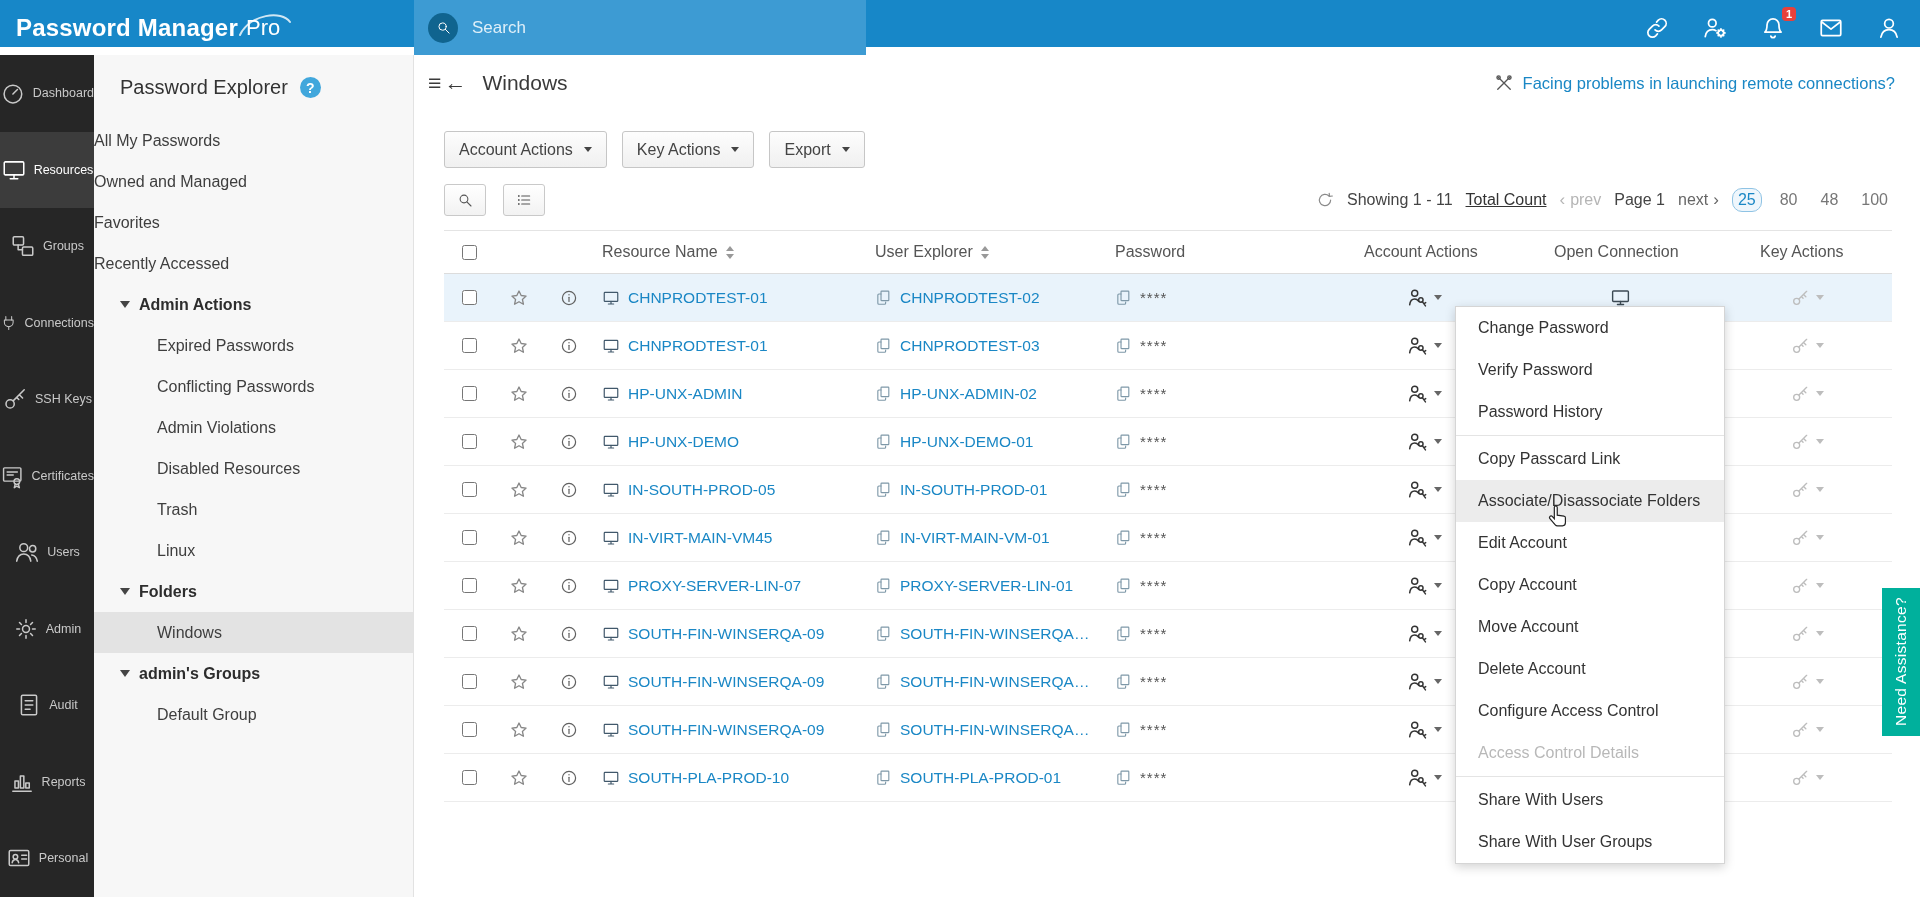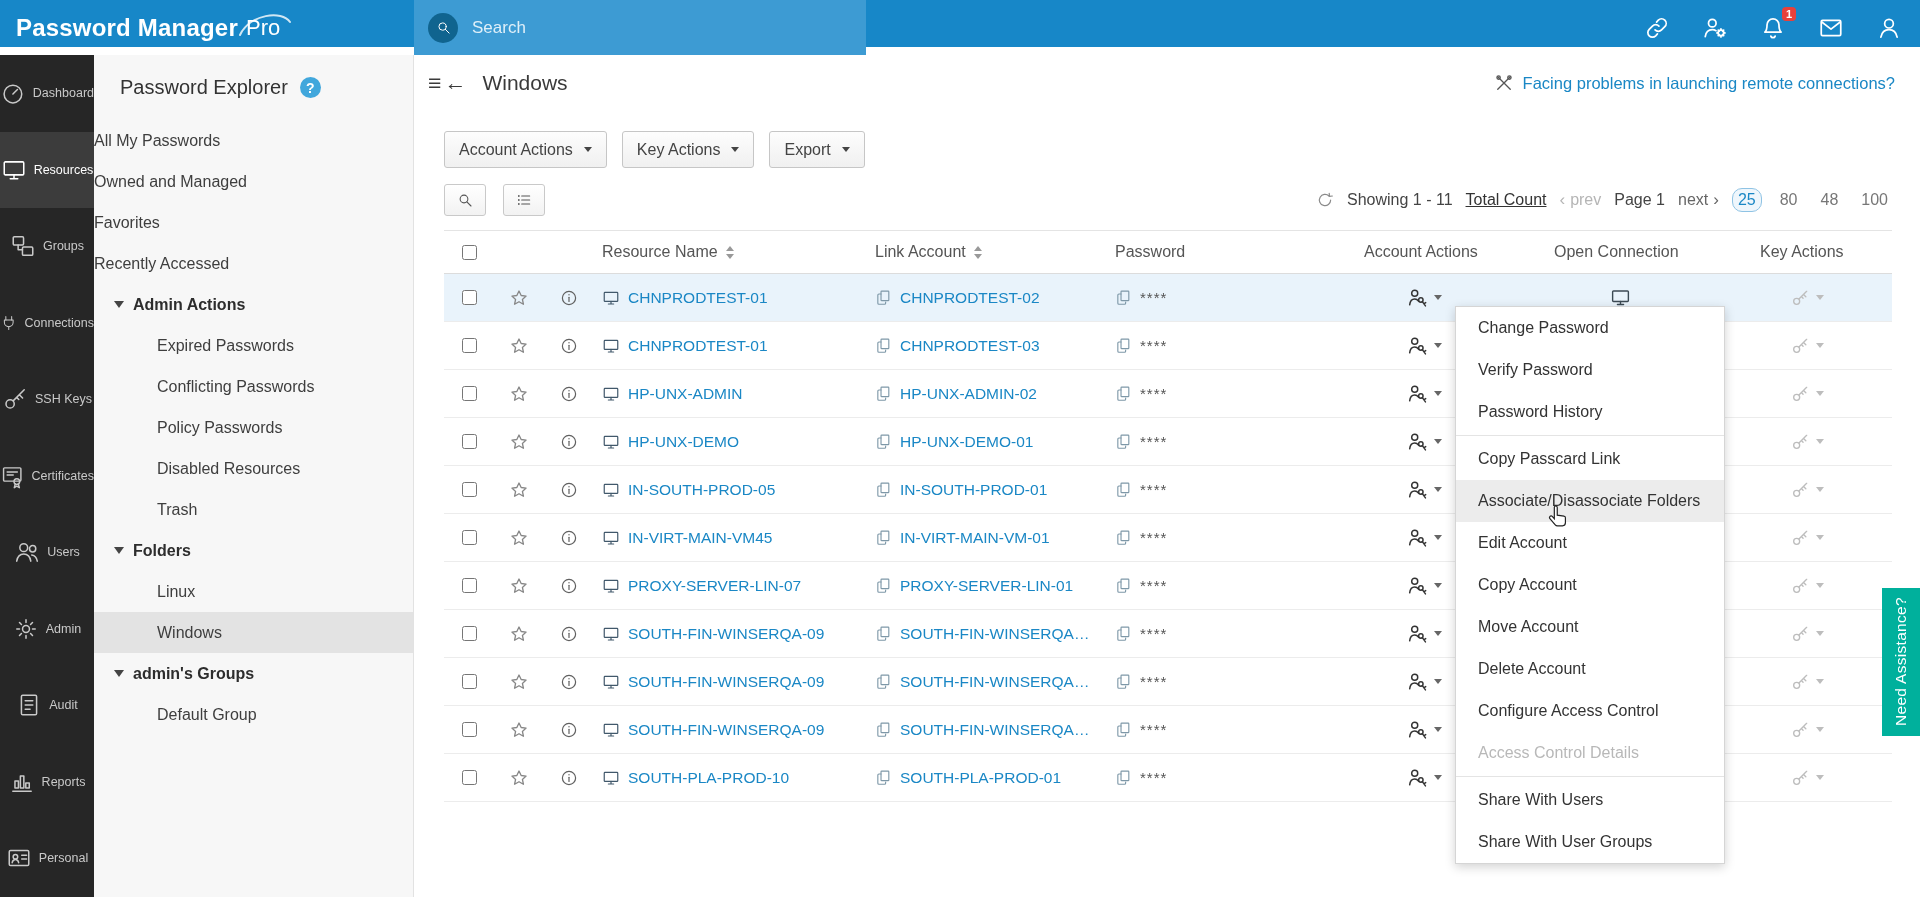--- a/index.html
+++ b/index.html
@@ -42,21 +42,21 @@
   .explorer{position:absolute;left:94px;top:55px;width:320px;bottom:0;background:#f7f7f7;
             border-right:1px solid #e2e2e2;box-sizing:border-box;}
   .exp-title-row{display:flex;align-items:center;gap:12px;padding:21px 0 17px 26px;}
   .exp-title{font-size:20px;color:#333;}
   .help-badge{width:21px;height:21px;border-radius:50%;background:#41a7dc;color:#fff;font-size:14px;
               font-weight:700;display:flex;align-items:center;justify-content:center;cursor:pointer;}
   .exp-list{margin-top:4px;}
   .exp-item{height:41px;display:flex;align-items:center;font-size:16px;color:#3e3e3e;
             cursor:pointer;}
   .exp-item.child{padding-left:63px;}
-  .exp-item.section{font-weight:700;color:#2d2d2d;padding-left:20px;gap:9px;}
+  .exp-item.section{font-weight:700;color:#2d2d2d;padding-left:26px;gap:9px;}
   .exp-item.selected{background:#e3e3e3;}
   .tri{width:0;height:0;border-left:5px solid transparent;border-right:5px solid transparent;
        border-top:7px solid #444;display:inline-block;}
 
   
   .main{position:absolute;left:414px;top:55px;right:0;bottom:0;background:#fff;}
   .main-header{position:absolute;left:0;right:0;top:0;height:56px;display:flex;align-items:center;}
   .collapse-ic{font-size:23px;color:#3a3a3a;margin-left:14px;cursor:pointer;line-height:1;}
   .back-ic{font-size:22px;color:#3a3a3a;margin-left:3px;cursor:pointer;line-height:1;}
   .page-title{font-size:21px;color:#3a3a3a;font-weight:400;margin:0 0 0 16px;}
@@ -336,34 +336,34 @@
         <span class="tri"></span>
         <span class="exp-label">Admin Actions</span>
       </div>
       <div class="exp-item child">
         <span class="exp-label">Expired Passwords</span>
       </div>
       <div class="exp-item child">
         <span class="exp-label">Conflicting Passwords</span>
       </div>
       <div class="exp-item child">
-        <span class="exp-label">Policy Passwords</span>
+        <span class="exp-label">Admin Violations</span>
       </div>
       <div class="exp-item child">
         <span class="exp-label">Disabled Resources</span>
       </div>
       <div class="exp-item child">
         <span class="exp-label">Trash</span>
+      </div>
+      <div class="exp-item child">
+        <span class="exp-label">Linux</span>
       </div>
       <div class="exp-item section">
         <span class="tri"></span>
         <span class="exp-label">Folders</span>
-      </div>
-      <div class="exp-item child">
-        <span class="exp-label">Linux</span>
       </div>
       <div class="exp-item child selected">
         <span class="exp-label">Windows</span>
       </div>
       <div class="exp-item section">
         <span class="tri"></span>
         <span class="exp-label">admin's Groups</span>
       </div>
       <div class="exp-item child">
         <span class="exp-label">Default Group</span>
@@ -457,21 +457,21 @@
       <div class="th"></div>
       <div class="th"></div>
       <div class="th th-res">
         <span>Resource Name</span>
         <span class="sort">
             <i class="up"></i>
             <i class="down"></i>
           </span>
       </div>
       <div class="th th-acc">
-        <span>Link Account</span>
+        <span>User Explorer</span>
         <span class="sort">
             <i class="up"></i>
             <i class="down"></i>
           </span>
       </div>
       <div class="th th-pass">
           <span>Password</span>
         </div>
       <div class="th th-aact">
           <span>Account Actions</span>

